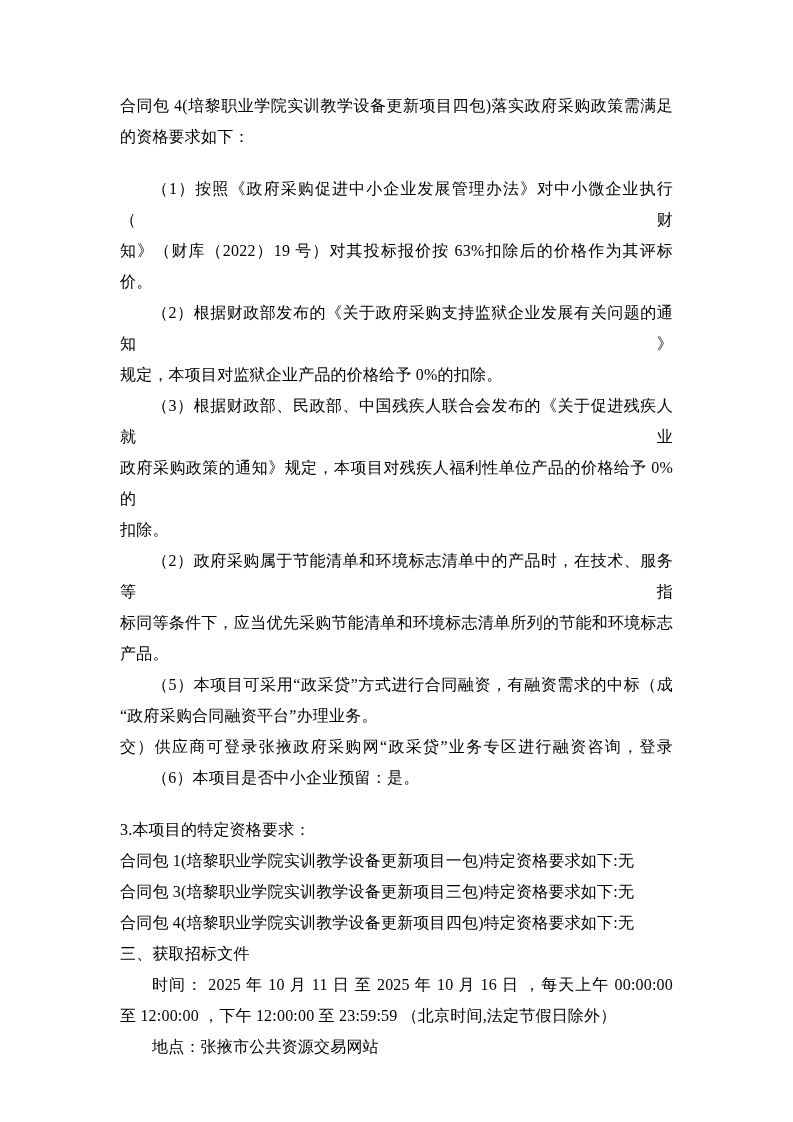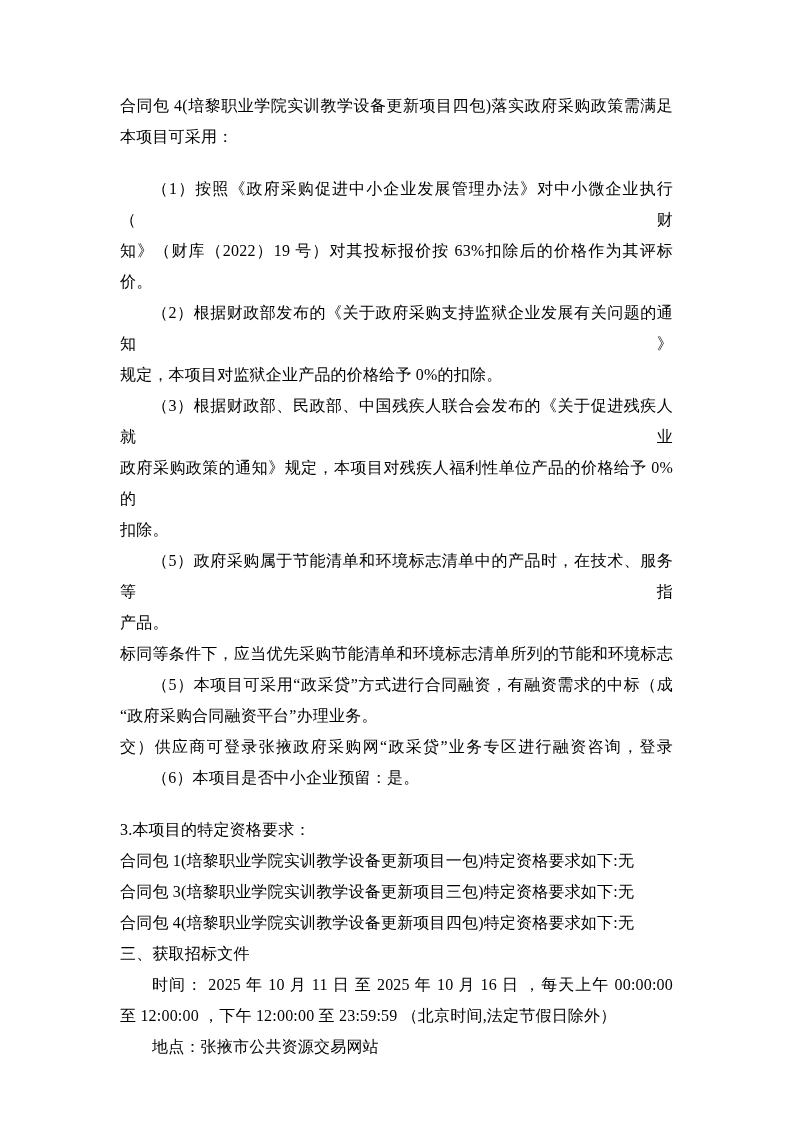--- a/index.html
+++ b/index.html
@@ -35,40 +35,40 @@
   .block.heading .line { font-weight: normal; }
   .spacer { height: 21px; }
 </style>
 </head>
 <body>
 
 <div class="page">
   <div class="doc-body">
       <div class="block para">
         <div class="line fill">合同包 4(培黎职业学院实训教学设备更新项目四包)落实政府采购政策需满足</div>
-        <div class="line">本项目可采用：</div>
+        <div class="line">的资格要求如下：</div>
       </div>
       <div class="spacer"></div>
       <div class="block para">
         <div class="line fill indent">（1）按照《政府采购促进中小企业发展管理办法》对中小微企业执行（财</div>
         <div class="line">知》（财库（2022）19 号）对其投标报价按 63%扣除后的价格作为其评标价。</div>
       </div>
       <div class="block para">
         <div class="line fill indent">（2）根据财政部发布的《关于政府采购支持监狱企业发展有关问题的通知》</div>
         <div class="line">规定，本项目对监狱企业产品的价格给予 0%的扣除。</div>
       </div>
       <div class="block para">
         <div class="line fill indent">（3）根据财政部、民政部、中国残疾人联合会发布的《关于促进残疾人就业</div>
         <div class="line fill">政府采购政策的通知》规定，本项目对残疾人福利性单位产品的价格给予 0%的</div>
         <div class="line">扣除。</div>
       </div>
       <div class="block para">
-        <div class="line fill indent">（5）政府采购属于节能清单和环境标志清单中的产品时，在技术、服务等指</div>
+        <div class="line fill indent">（2）政府采购属于节能清单和环境标志清单中的产品时，在技术、服务等指</div>
+        <div class="line fill">标同等条件下，应当优先采购节能清单和环境标志清单所列的节能和环境标志</div>
         <div class="line">产品。</div>
-        <div class="line fill">标同等条件下，应当优先采购节能清单和环境标志清单所列的节能和环境标志</div>
       </div>
       <div class="block para">
         <div class="line fill indent">（5）本项目可采用“政采贷”方式进行合同融资，有融资需求的中标（成</div>
         <div class="line">“政府采购合同融资平台”办理业务。</div>
         <div class="line fill">交）供应商可登录张掖政府采购网“政采贷”业务专区进行融资咨询，登录</div>
       </div>
       <div class="block para">
         <div class="line indent">（6）本项目是否中小企业预留：是。</div>
       </div>
       <div class="spacer"></div>

